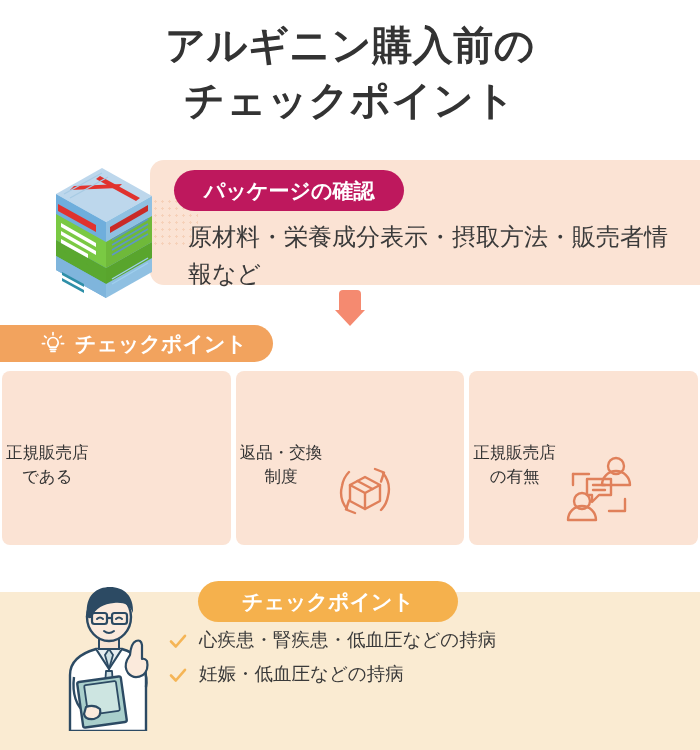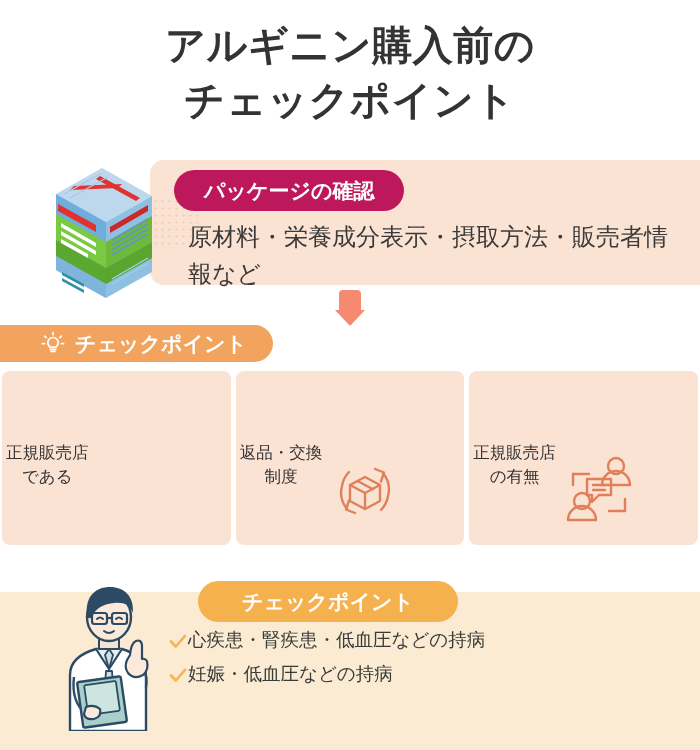--- a/index.html
+++ b/index.html
@@ -99,21 +99,21 @@
     background:#F5B14D;color:#ffffff;
     font-size:21px;font-weight:bold;
     padding:7px 44px;border-radius:22px;
     line-height:1.3;
   }
   .doctor{position:absolute;left:52px;top:583px;width:118px;height:148px;}
   .checklist{
     position:absolute;left:168px;top:628px;width:480px;
   }
   .check-row{
-    display:flex;align-items:flex-start;
+    display:flex;align-items:flex-start;gap:11px;
     margin-bottom:9px;
   }
   .check-row .ck{flex:0 0 20px;width:20px;height:20px;margin-top:3px;}
   .check-row .ctext{font-size:18.5px;line-height:1.35;color:#3a3a3a;}
 </style>
 </head>
 <body>
 
 <div id="page">
 

